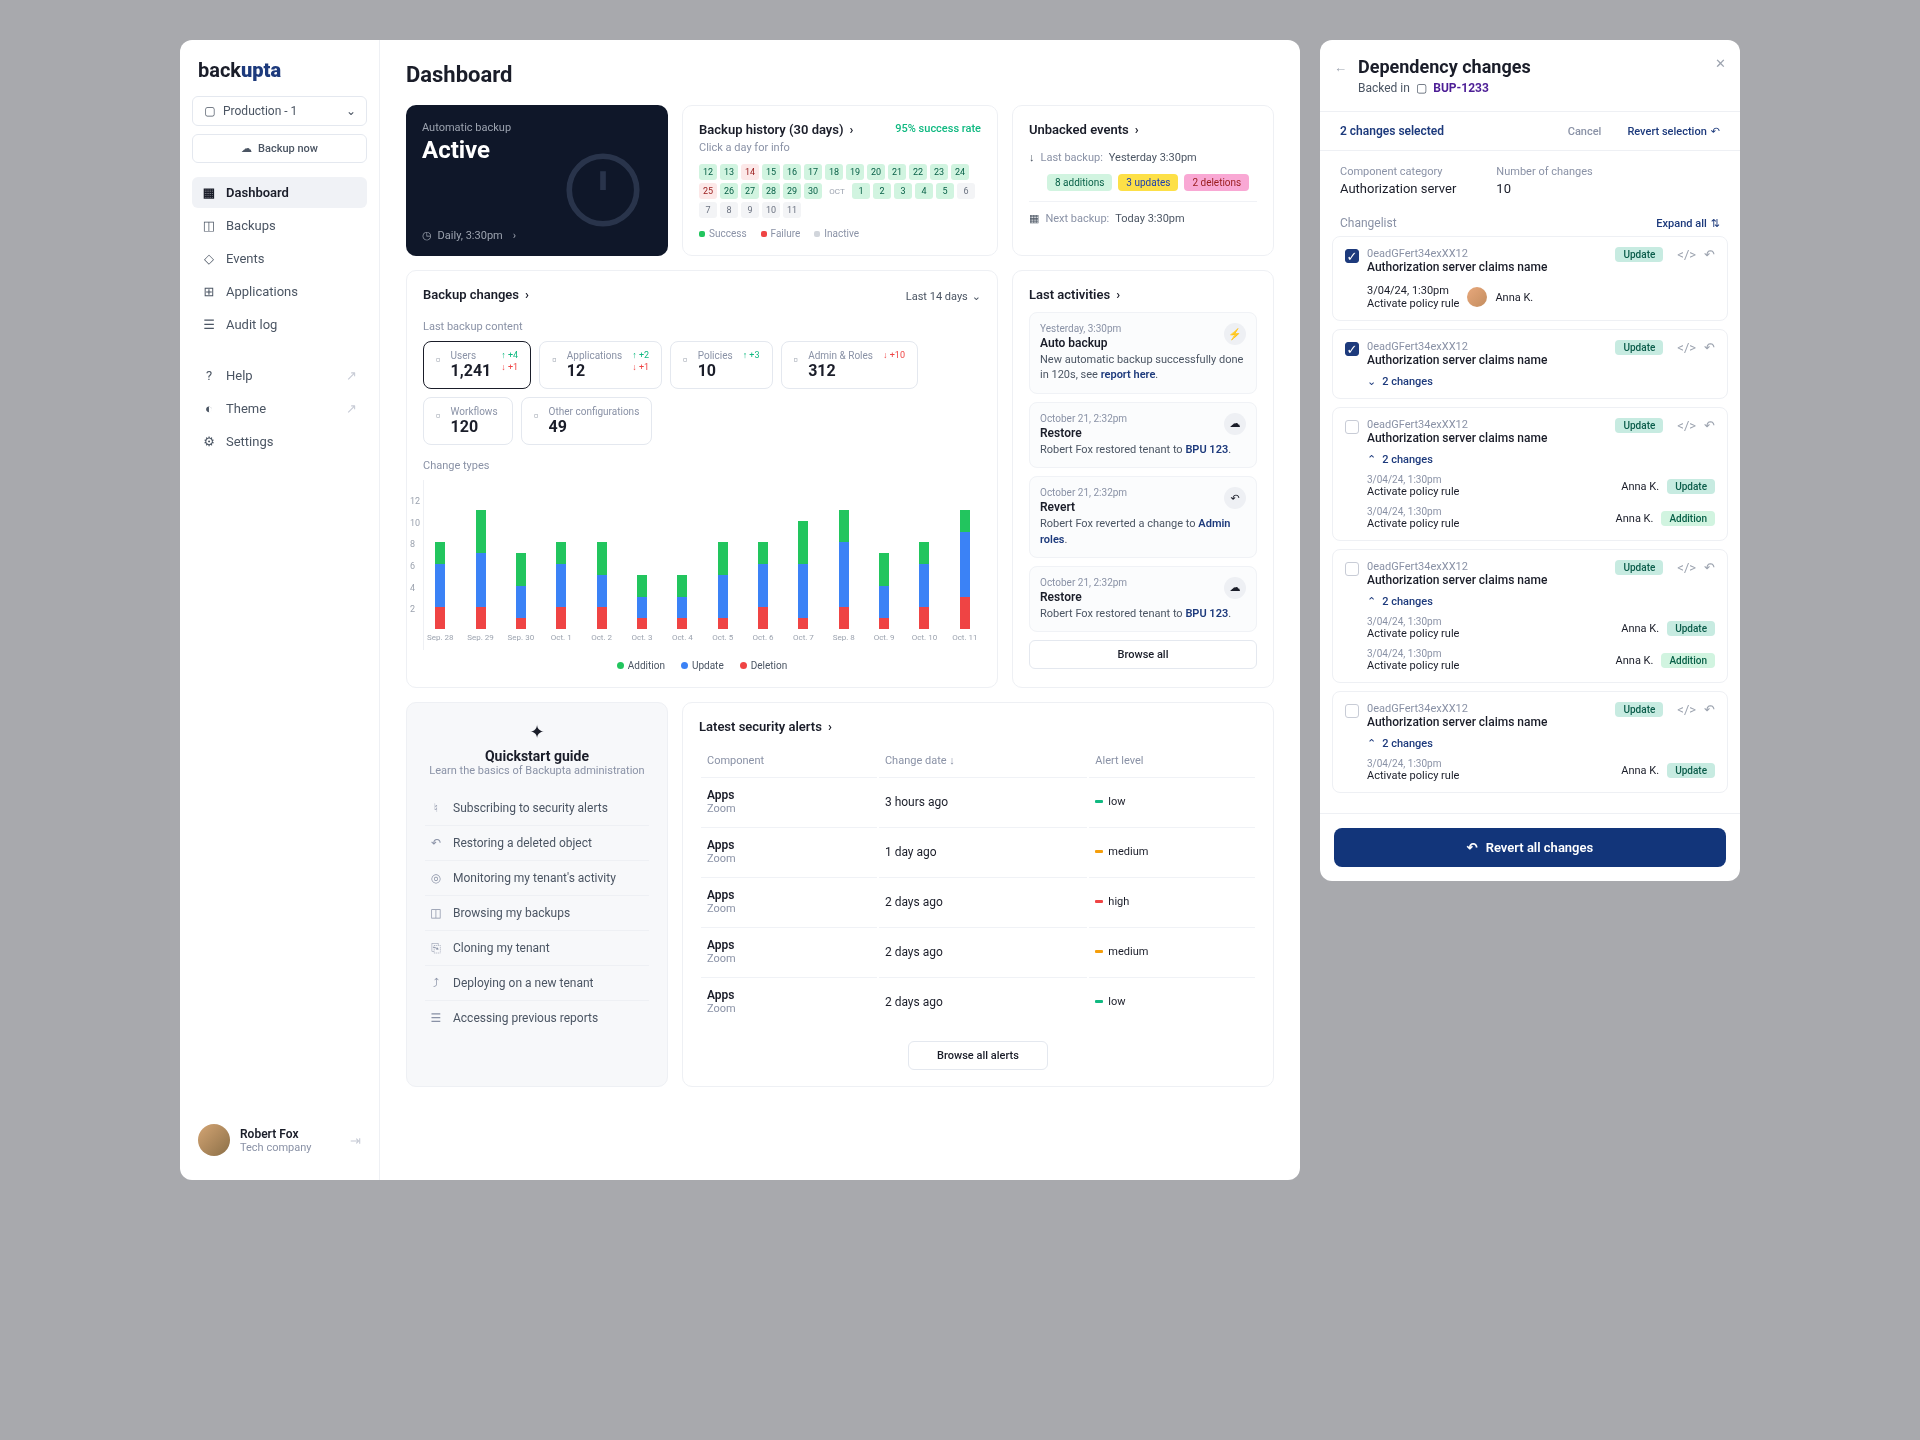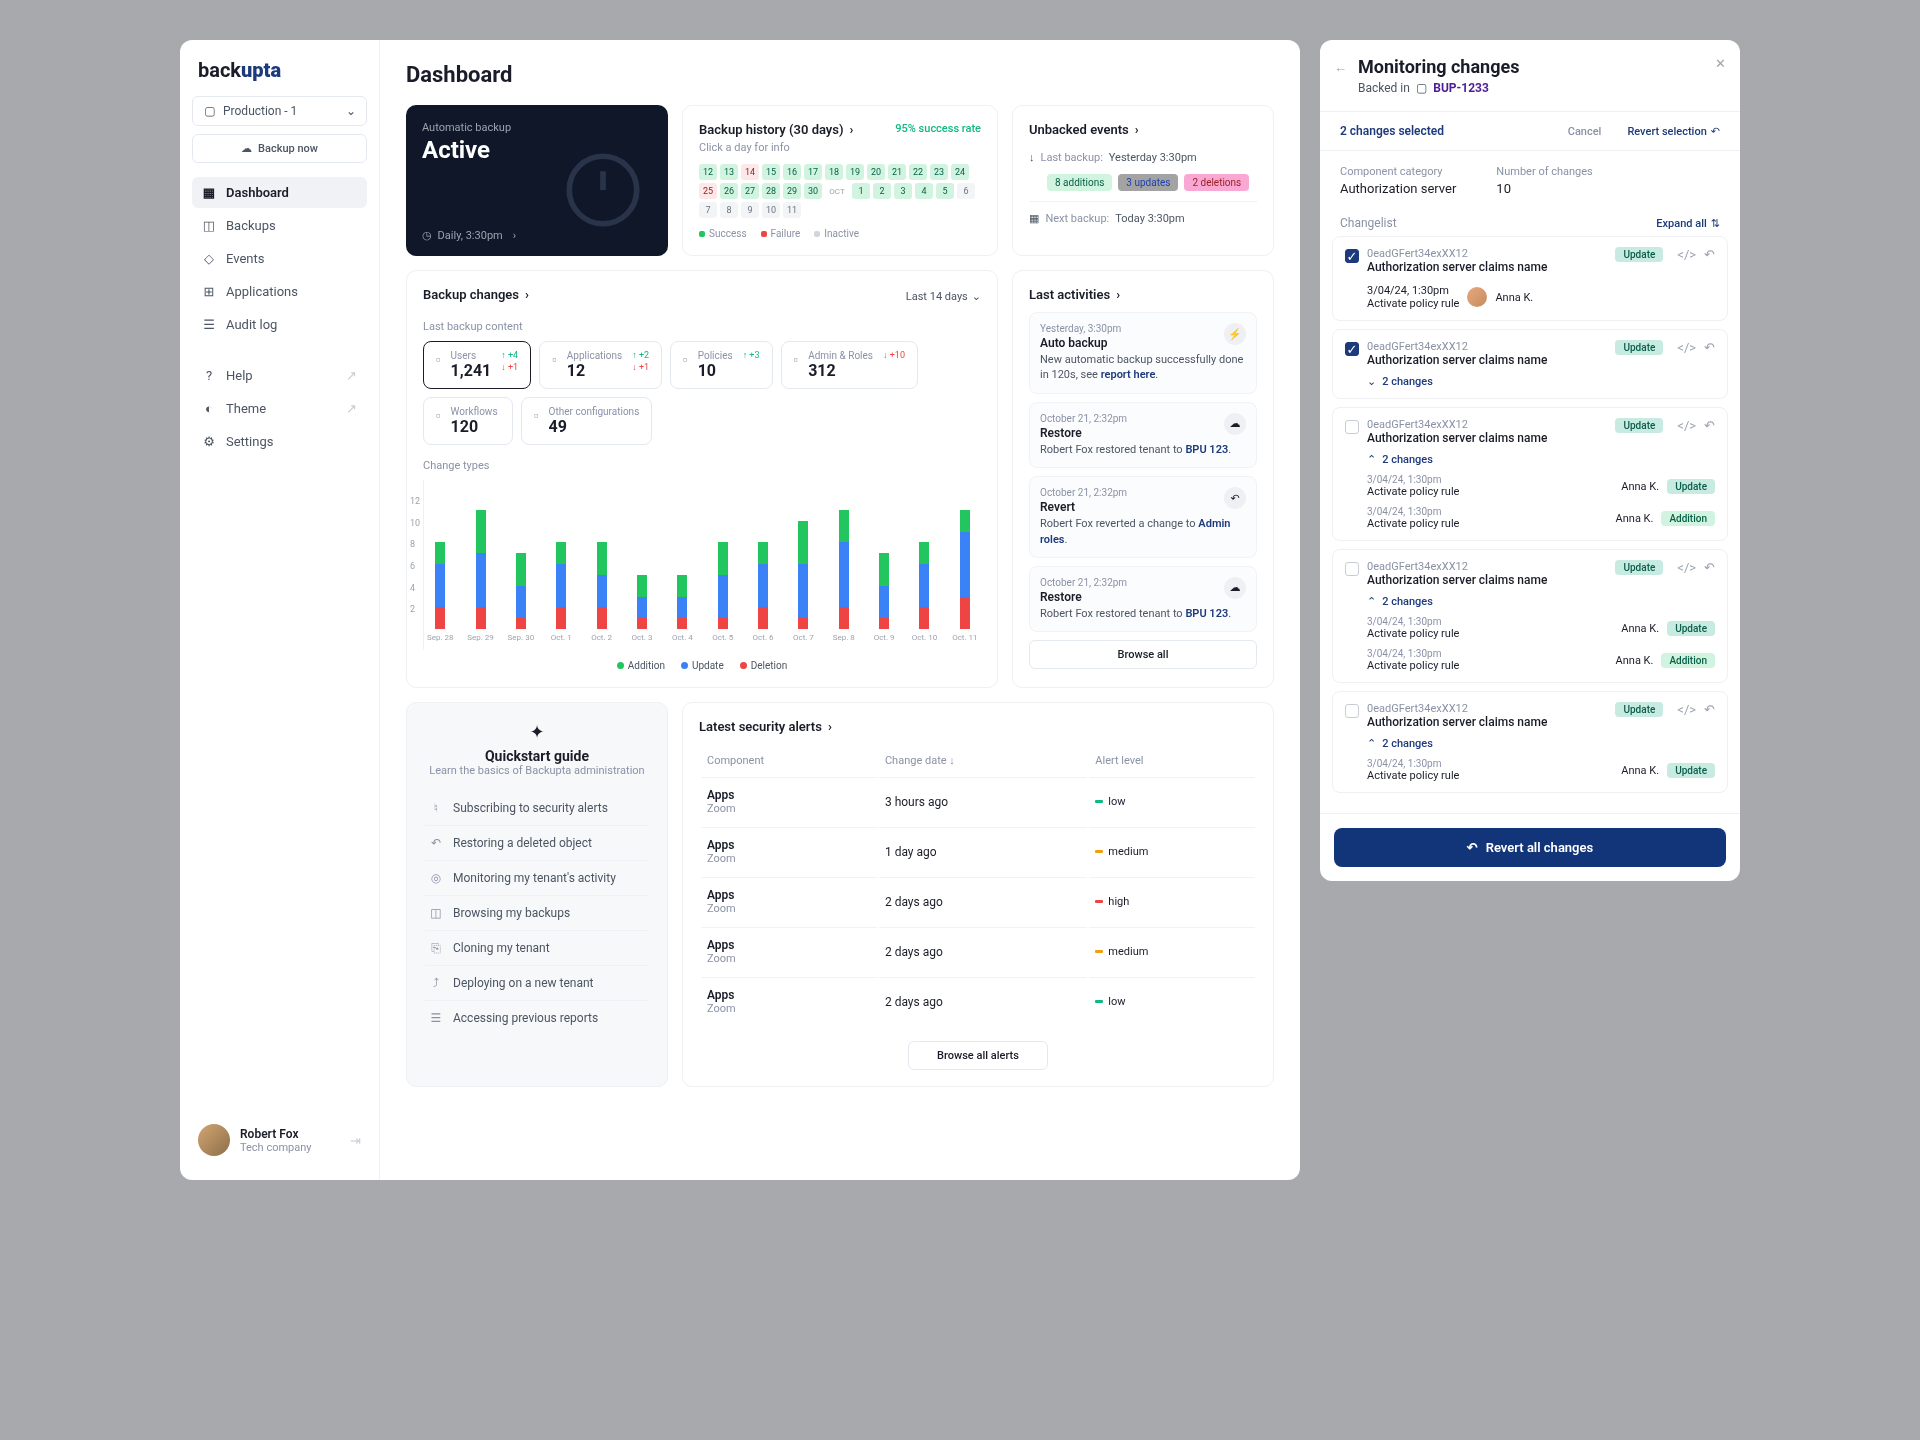--- a/index.html
+++ b/index.html
@@ -39,21 +39,21 @@
 .cal .m{background:transparent;color:#9ca3af;font-size:8px;width:24px}
 .leg{display:flex;gap:14px;font-size:10px;color:#8a92a6}
 .leg span{display:flex;align-items:center;gap:4px}
 .dot{width:6px;height:6px;border-radius:2px}
 .unb{flex:0 0 262px}
 .ev{font-size:11px;color:#4b5563;padding:6px 0;display:flex;align-items:center;gap:6px}
 .ev .lbl{color:#8a92a6}
 .pills{display:flex;gap:6px;padding:4px 0 4px 18px;flex-wrap:wrap}
 .pill{font-size:10px;padding:3px 8px;border-radius:4px}
 .pill.g{background:#d1f4e0;color:#065f46}
-.pill.b{background:#a3a3a3;color:#1e40af}
+.pill.b{background:#fde047;color:#1e40af}
 .pill.r{background:#f9a8d4;color:#991b1b}
 .bc{flex:1}
 .bchead{display:flex;justify-content:space-between;align-items:center;margin-bottom:14px}
 .last14{font-size:11px;color:#4b5563;display:flex;align-items:center;gap:4px}
 .sl{font-size:11px;color:#8a92a6;margin-bottom:8px}
 .metrics{display:flex;gap:8px;flex-wrap:wrap;margin-bottom:10px}
 .metric{border:1px solid #e4e8ef;border-radius:8px;padding:8px 12px;display:flex;gap:10px;align-items:flex-start;min-width:90px}
 .metric.active{border:1.5px solid #1a1d29}
 .metric .mi{color:#9ca3af;margin-top:2px}
 .metric .ml{font-size:10px;color:#8a92a6}
@@ -618,21 +618,21 @@
         </table>
         <div class="browse" style="width:140px;margin:14px auto 0">Browse all alerts</div>
       </div>
     </div>
   </div>
 </div>
 
 <div class="panel">
   <div class="ph">
     <span class="back">←</span>
-    <h2>Monitoring changes</h2>
+    <h2>Dependency changes</h2>
     <div class="pb">
         <span>Backed in</span> 
         <span>▢</span> 
         <b style="color:#4c1d95">BUP-1233</b>
       </div>
     <span class="cls">✕</span>
   </div>
   <div class="sel">
     <span>2 changes selected</span>
     <div class="ra">

